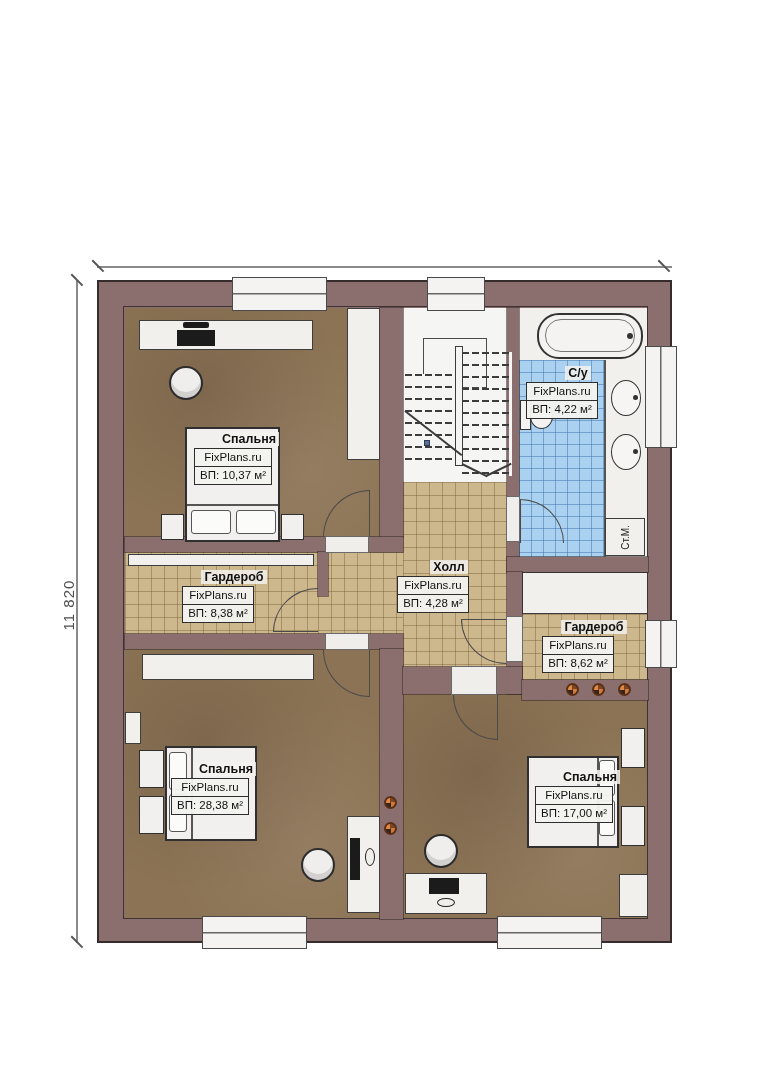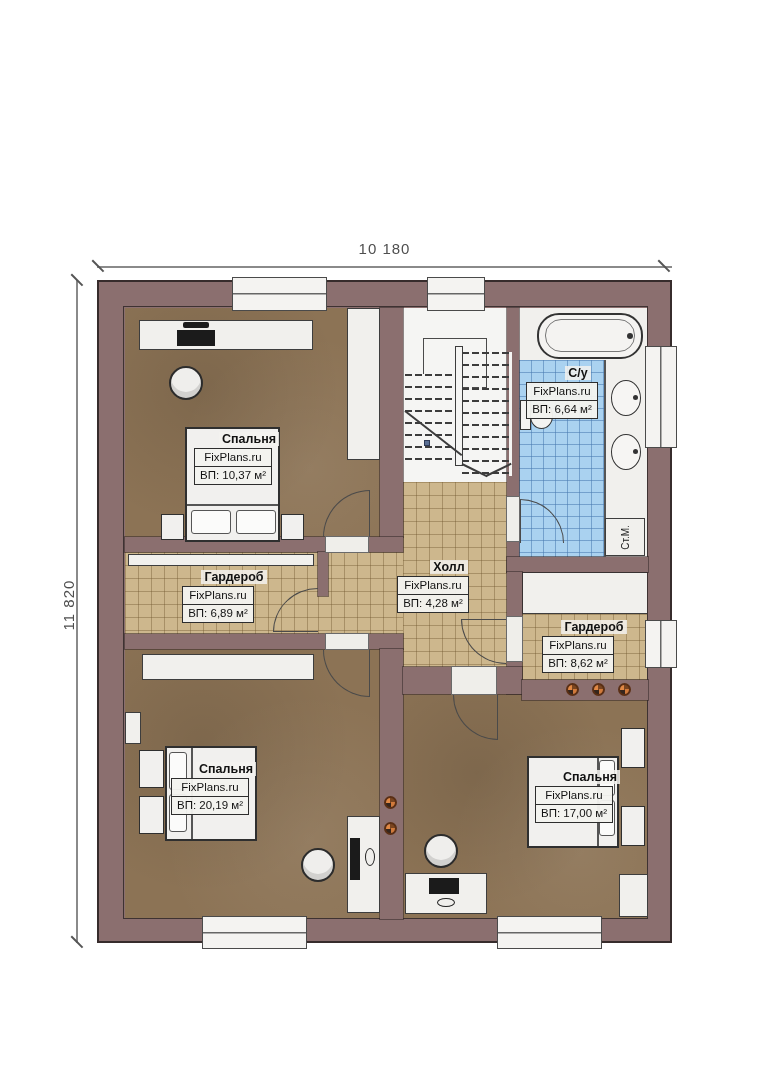--- a/index.html
+++ b/index.html
@@ -45,21 +45,20 @@
   .dimtext{font-size:15px;color:#4f4f4f;letter-spacing:1px;}
   .treads{background-image:repeating-linear-gradient(to right, transparent 0 7px, #f5f5f3 7px 10px),
           repeating-linear-gradient(to bottom, #3c3c3c 0 1.8px, transparent 1.8px 12px);}
   .line{background:#3c3c3c;}
 </style>
 </head>
 <body>
 
 <div class="stage">
 
-  <div class="abs dimtext" style="left:97px;top:240px;width:575px;text-align:center;">10 180</div>
   <div class="abs dimline" style="left:97px;top:266px;width:575px;height:1.5px;"></div>
   <div class="abs tick" style="left:90px;top:265px;"></div>
   <div class="abs tick" style="left:656px;top:265px;"></div>
 
   <div class="abs dimtext" style="left:10px;top:595px;width:120px;height:20px;text-align:center;transform:rotate(-90deg);">11 820</div>
   <div class="abs dimline" style="left:76px;top:280px;width:1.5px;height:663px;"></div>
   <div class="abs tick" style="left:69px;top:279px;"></div>
   <div class="abs tick" style="left:69px;top:941px;"></div>
 
   <div class="plan">
@@ -184,49 +183,49 @@
       <div class="room-name">Спальня</div>
       <div class="label-box">
         <div class="row">FixPlans.ru</div>
         <div class="row">ВП: 10,37 м²</div>
       </div>
     </div>
     <div class="abs room-label" style="left:78px;top:288px;width:82px;">
       <div class="room-name">Гардероб</div>
       <div class="label-box">
         <div class="row">FixPlans.ru</div>
-        <div class="row">ВП: 6,89 м²</div>
+        <div class="row">ВП: 8,38 м²</div>
       </div>
     </div>
     <div class="abs room-label" style="left:294px;top:278px;width:80px;">
       <div class="room-name">Холл</div>
       <div class="label-box">
         <div class="row">FixPlans.ru</div>
         <div class="row">ВП: 4,28 м²</div>
       </div>
     </div>
     <div class="abs room-label" style="left:426px;top:84px;width:74px;">
       <div class="room-name">С/у</div>
       <div class="label-box">
         <div class="row">FixPlans.ru</div>
-        <div class="row">ВП: 6,64 м²</div>
+        <div class="row">ВП: 4,22 м²</div>
       </div>
     </div>
     <div class="abs room-label" style="left:438px;top:338px;width:82px;">
       <div class="room-name">Гардероб</div>
       <div class="label-box">
         <div class="row">FixPlans.ru</div>
         <div class="row">ВП: 8,62 м²</div>
       </div>
     </div>
     <div class="abs room-label" style="left:56px;top:480px;width:110px;">
       <div class="room-name">Спальня</div>
       <div class="label-box">
         <div class="row">FixPlans.ru</div>
-        <div class="row">ВП: 20,19 м²</div>
+        <div class="row">ВП: 28,38 м²</div>
       </div>
     </div>
     <div class="abs room-label" style="left:430px;top:488px;width:90px;">
       <div class="room-name">Спальня</div>
       <div class="label-box">
         <div class="row">FixPlans.ru</div>
         <div class="row">ВП: 17,00 м²</div>
       </div>
     </div>
 

